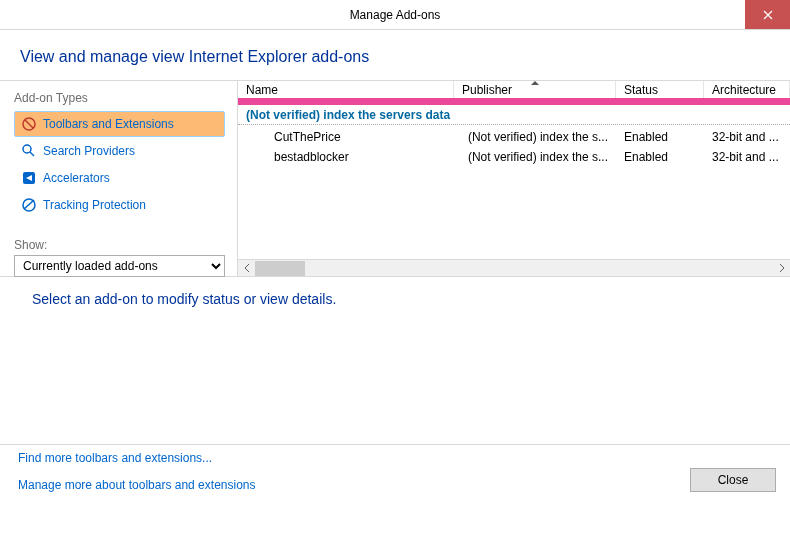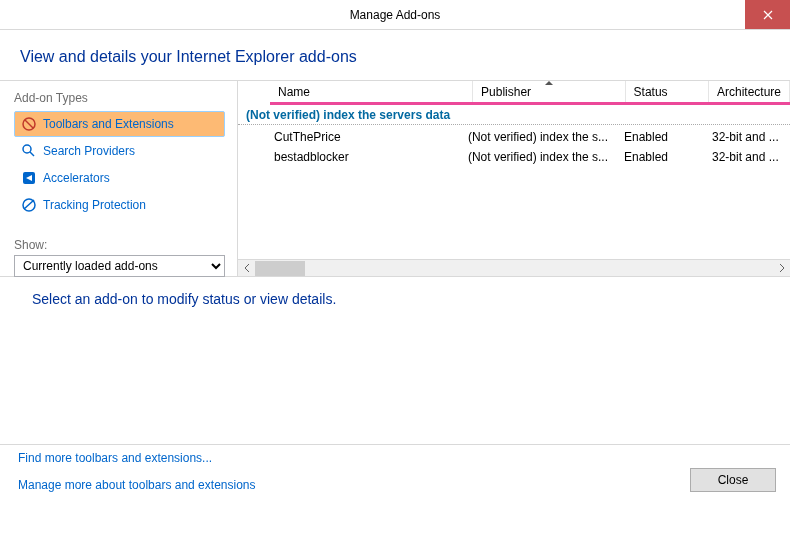--- a/index.html
+++ b/index.html
@@ -18,21 +18,21 @@
     .sidebar { width: 238px; padding: 10px 12px 10px 14px; border-right: 1px solid #d9d9d9; background: #fff; }
     .sidebar-label { color: #6d6d6d; font-size: 12px; margin-bottom: 6px; }
     .sidebar-item { display: flex; align-items: center; padding: 4px 6px; margin-bottom: 1px; cursor: pointer; border: 1px solid transparent; border-radius: 2px; }
     .sidebar-item.selected { background: #fdba74; border: 1px solid #99d1ff; }
     .sidebar-item .icon { width: 16px; height: 16px; margin-right: 6px; display: flex; align-items: center; justify-content: center; }
     .sidebar-item-label { color: #0066cc; font-size: 12px; }
     .show-label { color: #6d6d6d; font-size: 12px; margin-top: 20px; margin-bottom: 3px; }
     .show-select { width: 100%; height: 22px; font-size: 12px; border: 1px solid #abadb3; background: #fff; padding: 0 4px; }
     
     .main { flex: 1; display: flex; flex-direction: column; overflow: hidden; }
-    .table-header { display: flex; height: 24px; border-bottom: 3px solid #ec4899; margin-left: 32px; }
+    .table-header { display: flex; height: 24px; border-bottom: 7px solid #ec4899; }
     .th { padding: 4px 8px; font-size: 12px; color: #000; border-right: 1px solid #e5e5e5; display: flex; align-items: center; cursor: pointer; position: relative; }
     .th.sorted::after { content: ''; position: absolute; top: 0; left: 50%; transform: translateX(-50%); width: 0; height: 0; border-left: 4px solid transparent; border-right: 4px solid transparent; border-bottom: 4px solid #555; }
     .col-name { width: 216px; }
     .col-publisher { width: 162px; }
     .col-status { width: 88px; }
     .col-arch { flex: 1; }
     
     .table-body { flex: 1; overflow: auto; }
     .group-row { color: #0369a1; padding: 3px 8px 2px 8px; font-size: 12px; border-bottom: 1px dotted #aaa; margin-bottom: 2px; font-weight: bold; }
     .table-row { display: flex; padding: 3px 0; cursor: pointer; }
@@ -61,21 +61,21 @@
 <div class="titlebar">
   <span class="titlebar-text">Manage Add-ons</span>
   <div class="close-btn">
     <svg viewBox="0 0 10 10">
         <path d="M1 1 L9 9 M9 1 L1 9" stroke="#fff" stroke-width="1.2" fill="none"></path>
       </svg>
   </div>
 </div>
 
 <div class="header">
-  <div class="header-title">View and details your Internet Explorer add-ons</div>
+  <div class="header-title">View and manage view Internet Explorer add-ons</div>
 </div>
 
 <div class="content">
   <div class="sidebar">
     <div class="sidebar-label">Add-on Types</div>
     
     <div class="sidebar-item selected">
       <span class="icon">
         <svg width="16" height="16" viewBox="0 0 16 16">
             <circle cx="8" cy="8" r="6" fill="none" stroke="#c0392b" stroke-width="1.5"></circle>

